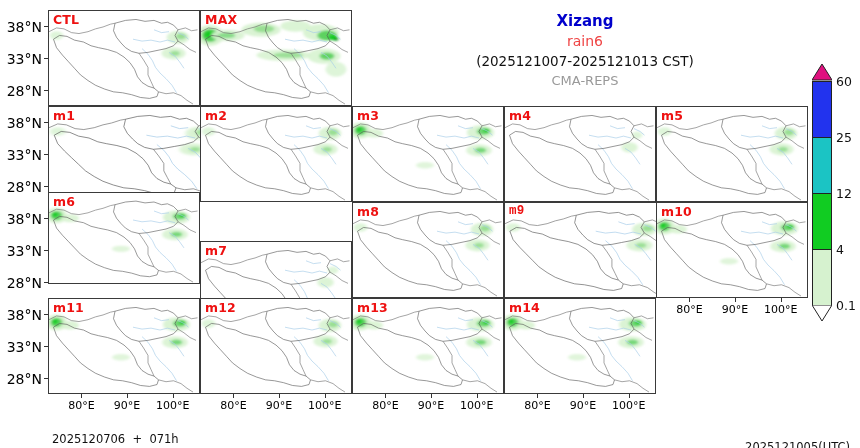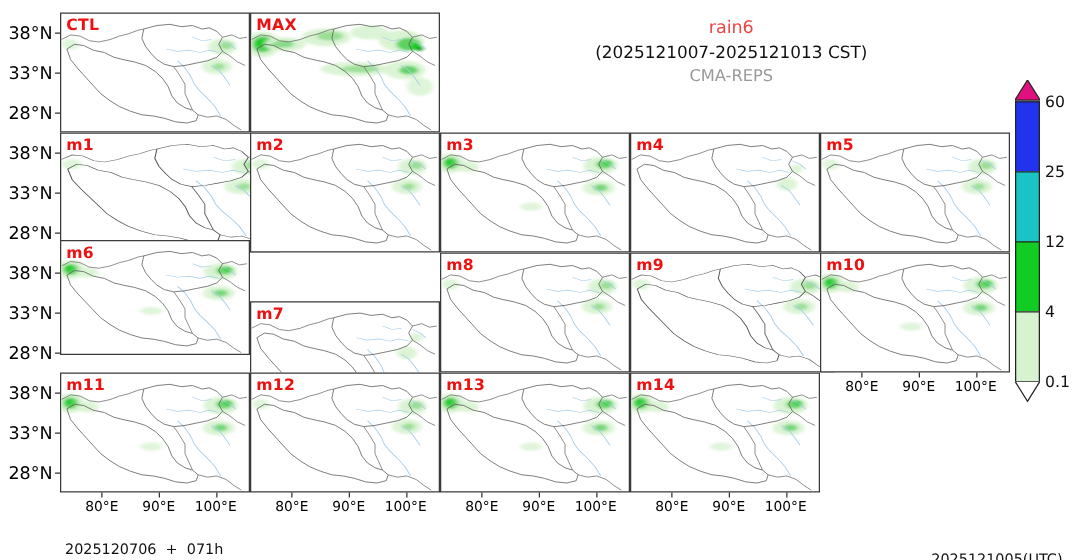--- a/index.html
+++ b/index.html
@@ -39,20 +39,21 @@
   
   .foot-l{position:absolute;left:52px;top:404px;font-size:11.5px;
           color:#111;line-height:14px;white-space:pre;}
   .foot-r{position:absolute;right:10px;top:412px;font-size:11.5px;
           color:#111;line-height:14px;text-align:right;white-space:pre;}
 </style>
 </head>
 <body>
 
 <div class="titlebox">
+  <div class="t-region">Xizang</div>
   <div class="t-var">rain6</div>
   <div class="t-period">(2025121007-2025121013 CST)</div>
   <div class="t-model">CMA-REPS</div>
 </div>
 
 <div class="grid" id="grid">
     <div class="panel" style="left: 0px; top: 0px; width: 152px; height: 96px;">
       <div class="mapwrap">
         <svg viewBox="0 0 100 100" preserveAspectRatio="none">
     <defs>
@@ -371,21 +372,21 @@
     <path d="M44,13 L51,10 L57.99999999999999,9 L64,11 L70,10 L75,13 L79,12 L83,15 L86,20 L84,26 L86,32 L83,37 L78,40 L72,42 L66,44 L60,45 L55.00000000000001,43 L51,39 L48,34 L45,28.000000000000004 L43,21 Z" fill="none" stroke="#555" stroke-width="0.5"></path>
     <path d="M0,22 L5,18 L10,19 L15,23 L20,24 L26,22 L31,19 L36,17 L41,14.000000000000002 L44,13" fill="none" stroke="#6b6b6b" stroke-width="0.5"></path>
           <path d="M73,86 L78,88 L83,87 L88,90 L92,95 L96,99" fill="none" stroke="#6b6b6b" stroke-width="0.5"></path>
           <path d="M86,20 L91,18 L95,21 L99,20" fill="none" stroke="#6b6b6b" stroke-width="0.5"></path>
           <path d="M60,45 L63,52 L66,60 L66,68 L68,75 L70,82" fill="none" stroke="#6b6b6b" stroke-width="0.5"></path>
           <path d="M86,32 L90,36 L94,41 L98,44" fill="none" stroke="#6b6b6b" stroke-width="0.5"></path>
   </svg>
       </div>
       <div class="panel-label">m8</div>
     </div>
-    <div class="panel" style="left: 456px; top: 192px; width: 164px; height: 96px;">
+    <div class="panel" style="left: 456px; top: 192px; width: 164px; height: 96px; font-family: Liberation Mono, monospace;">
       <div class="mapwrap">
         <svg viewBox="0 0 100 100" preserveAspectRatio="none">
     <defs>
             <filter id="bl" x="-40%" y="-40%" width="180%" height="180%">
       <feGaussianBlur stdDeviation="1.1"></feGaussianBlur>
             </filter>
           </defs>
     <g filter="url(#bl)">
             <ellipse cx="86.00" cy="28.00" rx="7.50" ry="7.00" fill="#d6f2cf" opacity="0.9"></ellipse>
             <ellipse cx="88.00" cy="27.00" rx="3.50" ry="3.20" fill="#8fdc8a" opacity="0.85"></ellipse>

